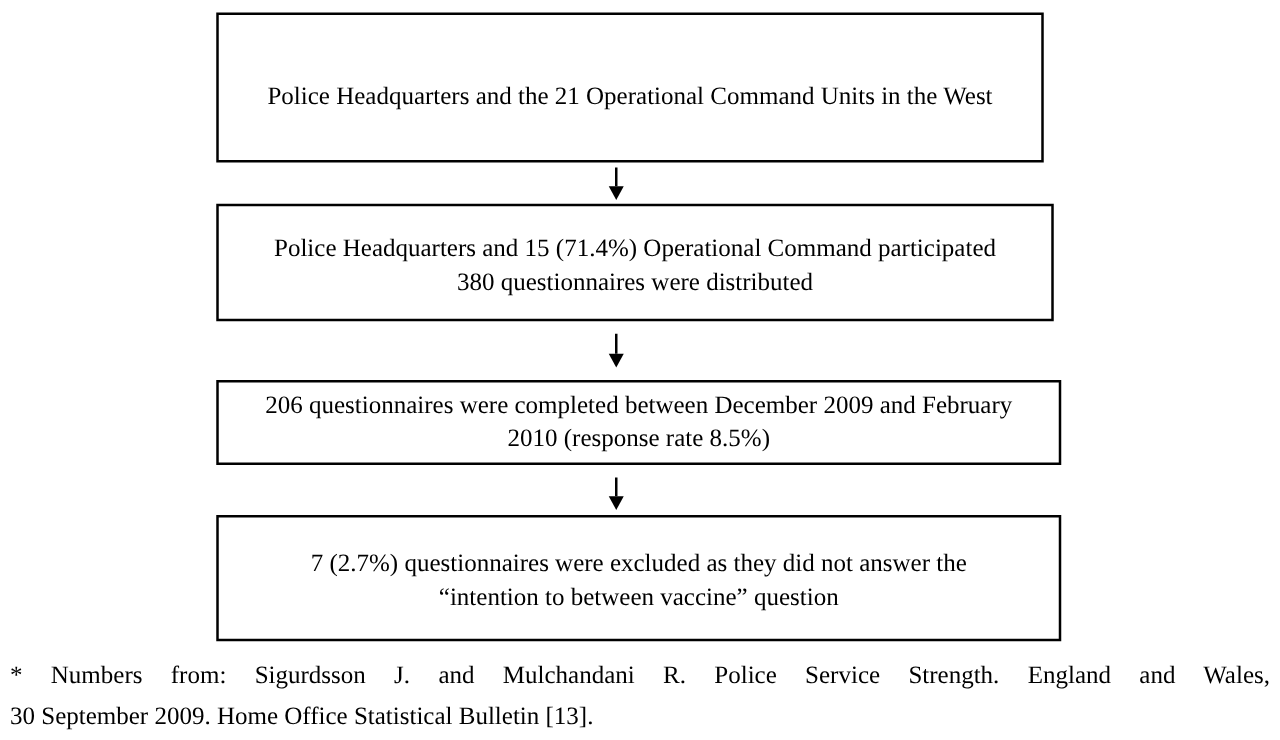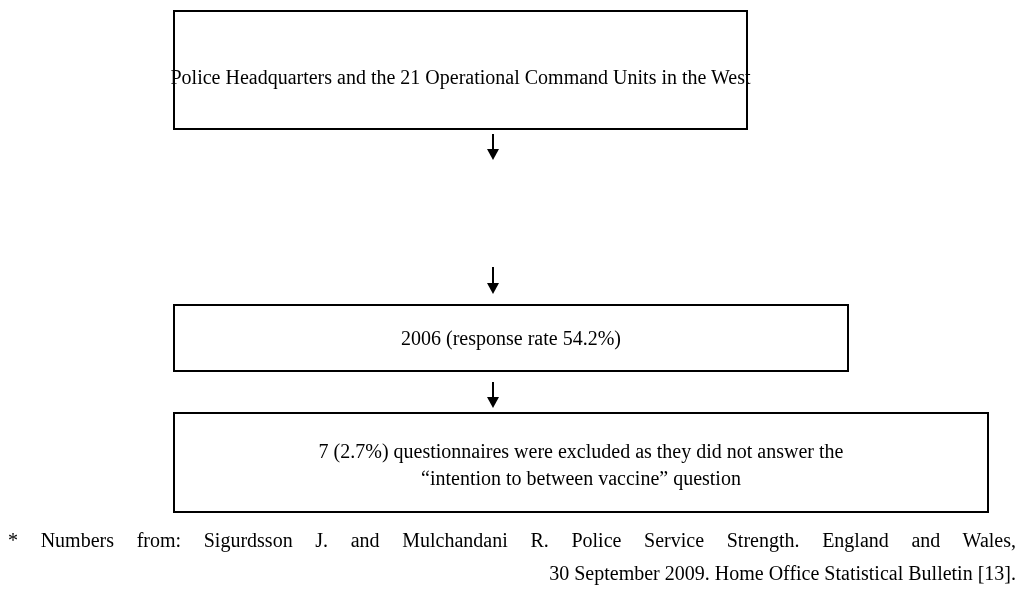--- a/index.html
+++ b/index.html
@@ -26,24 +26,24 @@
     flex-direction: column;
     justify-content: center;
     align-items: center;
     text-align: center;
   }
   .box .line {
     white-space: nowrap;
     font-size: 20px;
     line-height: 27px;
   }
-  .box1 { top: 10px;  width: 575px; height: 120px; padding-top: 14px; }
+  .box1 { top: 10px;  width: 662px; height: 120px; padding-top: 14px; }
   .box2 { top: 163px; width: 670px; height: 94px;  padding-top: 6px;  }
   .box3 { top: 304px; width: 676px; height: 68px;  }
-  .box4 { top: 412px; width: 816px; height: 101px; padding-top: 4px;  }
+  .box4 { top: 412px; width: 676px; height: 101px; padding-top: 4px;  }
 
   .arrow {
     position: absolute;
     left: 485px;
     width: 16px;
     display: flex;
     flex-direction: column;
     align-items: center;
   }
   .arrow .stem {
@@ -69,45 +69,50 @@
     width: 1008px;
     font-size: 20px;
     line-height: 33px;
   }
   .footnote .fn-line1 {
     text-align: justify;
     text-align-last: justify;
     white-space: normal;
   }
   .footnote .fn-line2 {
-    text-align: right;
+    text-align: left;
   }
 </style>
 </head>
 <body>
 
 <div class="figure">
 
   <div class="box box1">
     <div class="line">Police Headquarters and the 21 Operational Command Units in the West</div>
   </div>
 
   <div class="arrow arrow1">
     <span class="stem"></span>
     <span class="head"></span>
   </div>
 
+  <div class="box box2">
+    <div class="line">Police Headquarters and 15 (71.4%) Operational Command participated</div>
+    <div class="line">380 questionnaires were distributed</div>
+  </div>
 
   <div class="arrow arrow2">
     <span class="stem"></span>
     <span class="head"></span>
   </div>
 
   <div class="box box3">
-    <div class="line">2006 (response rate 54.2%)</div>
+    <div class="line">206 questionnaires were completed between December 2009 and February</div>
+    <div class="line">2010 (response rate 8.5%)</div>
   </div>
 
   <div class="arrow arrow3">
     <span class="stem"></span>
     <span class="head"></span>
   </div>
 
   <div class="box box4">
     <div class="line">7 (2.7%) questionnaires were excluded as they did not answer the</div>
     <div class="line">“intention to between vaccine” question</div>

